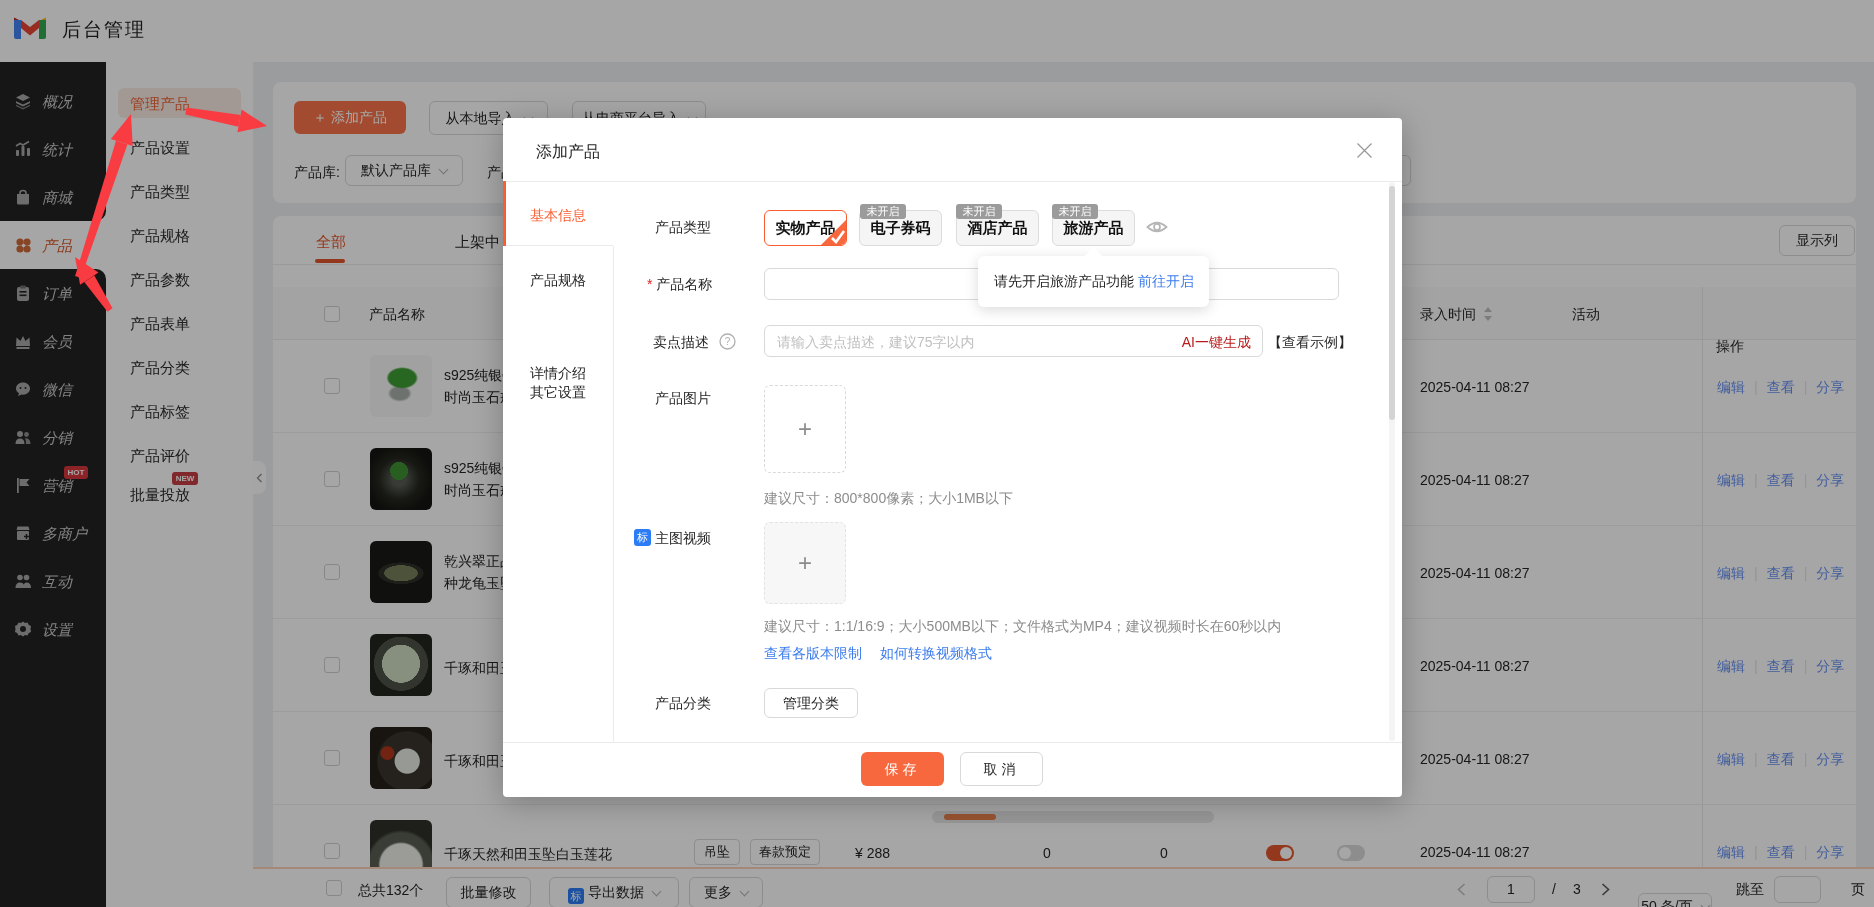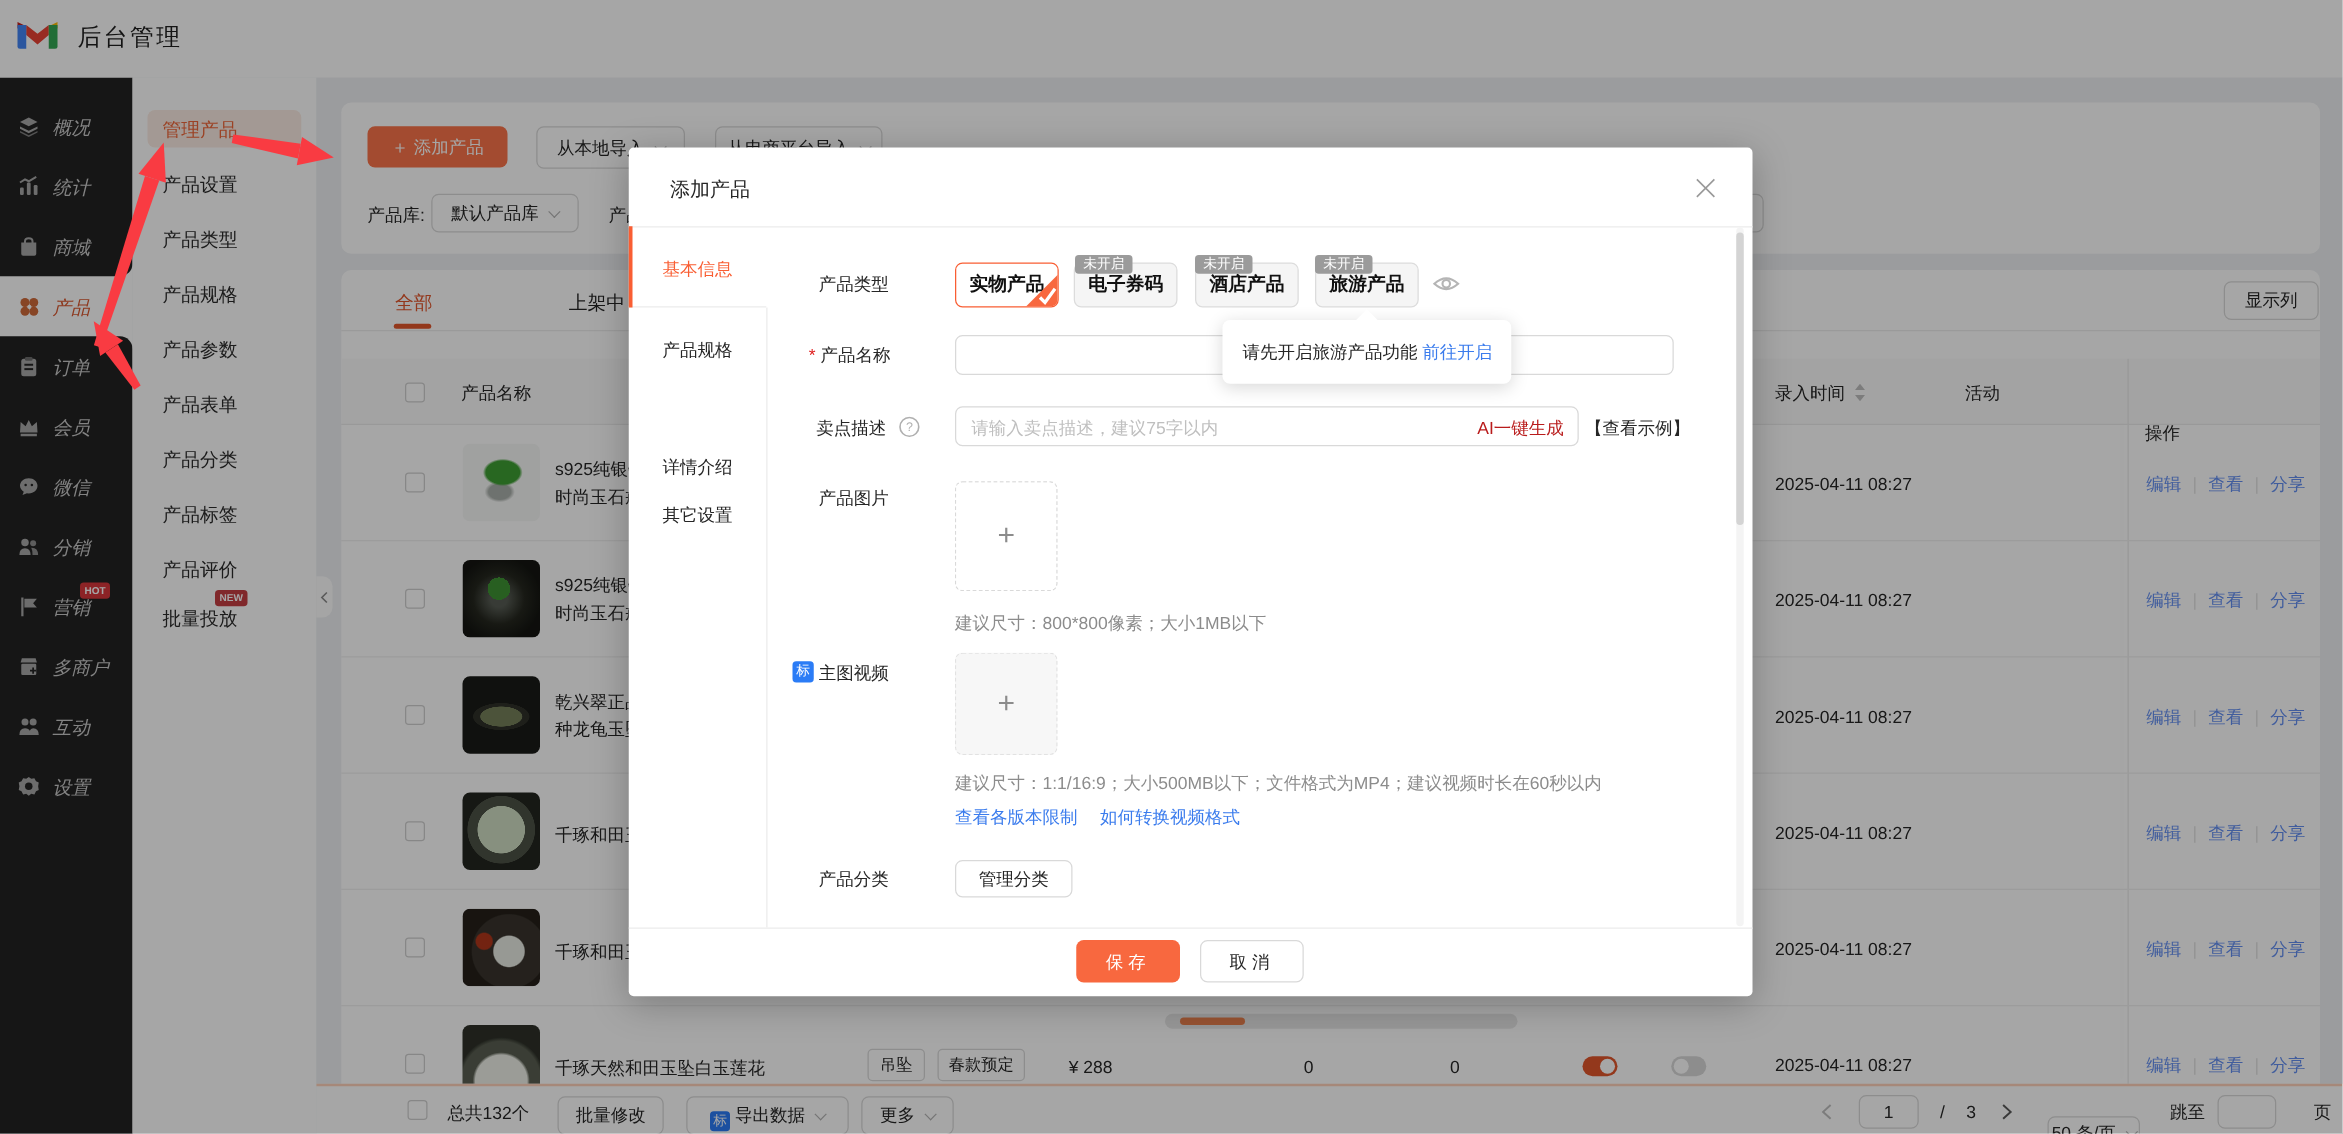--- a/index.html
+++ b/index.html
@@ -311,21 +311,21 @@
 <div class="mtab" style="top:63px;height:65px;border-bottom:1px solid #ebebeb;">
         <div style="position:absolute;left:0;top:0;width:3px;height:65px;background:#f95e33;"></div>
         <span style="position:absolute;left:27px;top:26px;color:#f95e33;">基本信息</span>
       </div>
 <div class="mtab" style="top:128px;height:65px;">
         <span style="position:absolute;left:27px;top:26px;">产品规格</span>
       </div>
 <div class="mtab" style="top:193px;height:65px;">
         <span style="position:absolute;left:27px;top:26px;margin-top:28px;">详情介绍</span>
       </div>
-<div class="mtab" style="top:260px;height:65px;text-align:right;">
+<div class="mtab" style="top:240px;height:65px;text-align:right;">
         <span style="position:absolute;left:27px;top:26px;">其它设置</span>
       </div>
 <div style="position:absolute;left:110px;top:128px;width:1px;height:496px;background:#ebebeb;"></div>
 <div class="flabel" style="left:152px;top:101px;">产品类型</div>
 <div class="typebtn" style="left:261px;background:#fff;border-color:#f95e33;overflow:hidden;">实物产品<svg style="position:absolute;right:-1px;bottom:-1px" width="27" height="27" viewBox="0 0 27 27">
           <polygon points="27,0 27,27 0,27" fill="#f8683f"></polygon>
           <path d="M12 19 L16 23 L24 12" stroke="#fff" stroke-width="2.6" fill="none"></path>
         </svg></div>
 <div class="typebtn" style="left:356px;">电子券码</div>
 <div class="typebtn" style="left:453px;">酒店产品</div>

